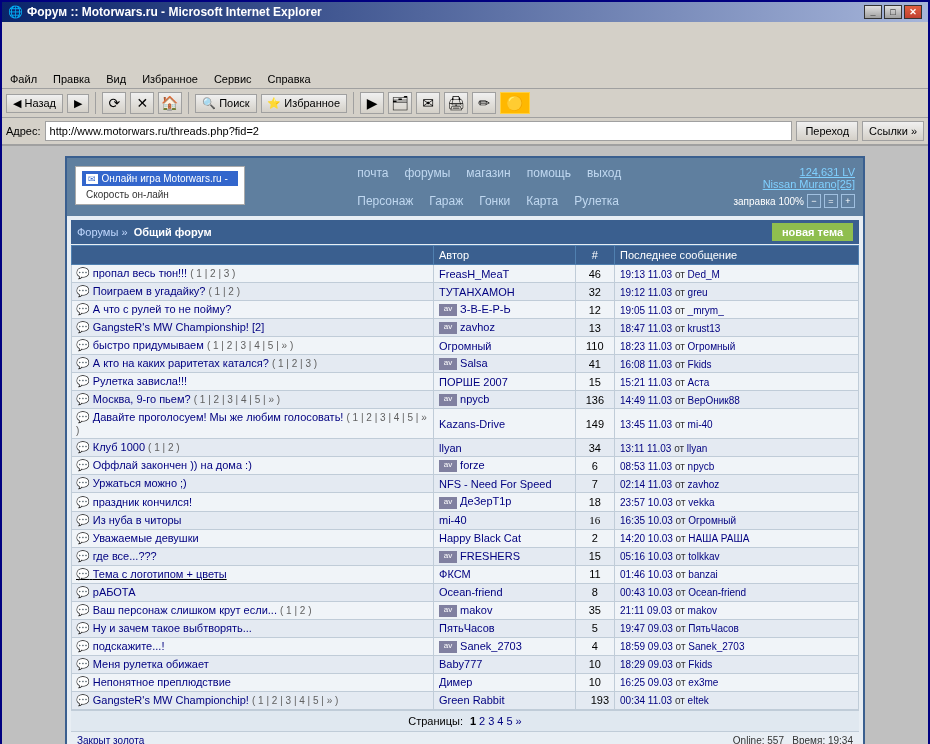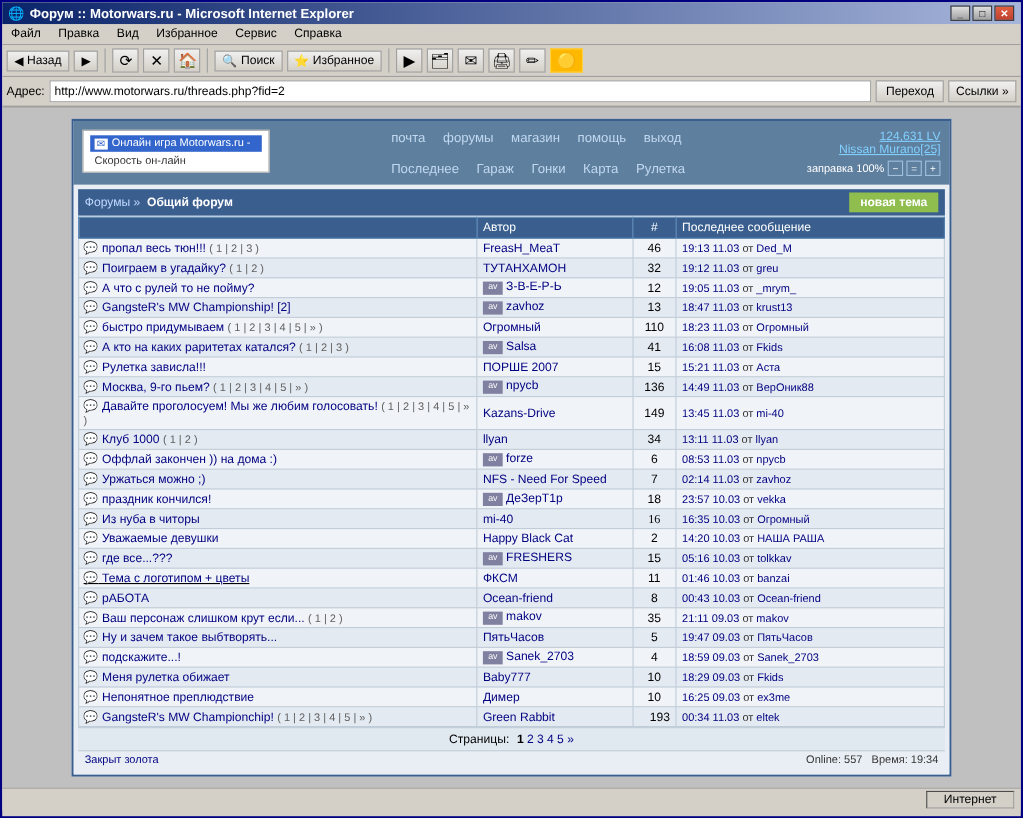--- a/index.html
+++ b/index.html
@@ -30,21 +30,21 @@
     
     
     .menu-bar {
       background: #d4d0c8;
       padding: 2px 4px;
       display: flex;
       gap: 8px;
       border-bottom: 1px solid #a0a0a0;
       font-size: 11px;
     }
-    .menu-item { cursor: pointer; padding: 1px 4px; }
+    .menu-item { cursor: pointer; padding: 1px 4px; margin-top: 48px; }
     
     
     .toolbar {
       background: #d4d0c8;
       padding: 3px 4px;
       display: flex;
       align-items: center;
       gap: 4px;
       border-bottom: 1px solid #a0a0a0;
     }
@@ -321,21 +321,21 @@
 
         <div class="forum-nav-links" style="margin: 0 20px;">
           <div class="forum-nav-row">
             <a class="forum-nav-link">почта</a>
             <a class="forum-nav-link">форумы</a>
             <a class="forum-nav-link">магазин</a>
             <a class="forum-nav-link">помощь</a>
             <a class="forum-nav-link">выход</a>
           </div>
           <div class="forum-nav-row" style="margin-top: 10px;">
-            <a class="forum-nav-link">Последнее</a>
+            <a class="forum-nav-link">Персонаж</a>
             <a class="forum-nav-link">Гараж</a>
             <a class="forum-nav-link">Гонки</a>
             <a class="forum-nav-link">Карта</a>
             <a class="forum-nav-link">Рулетка</a>
           </div>
         </div>
 
         <div class="forum-stats">
           <div>
             <span class="forum-stats-link">124,631 LV</span>

